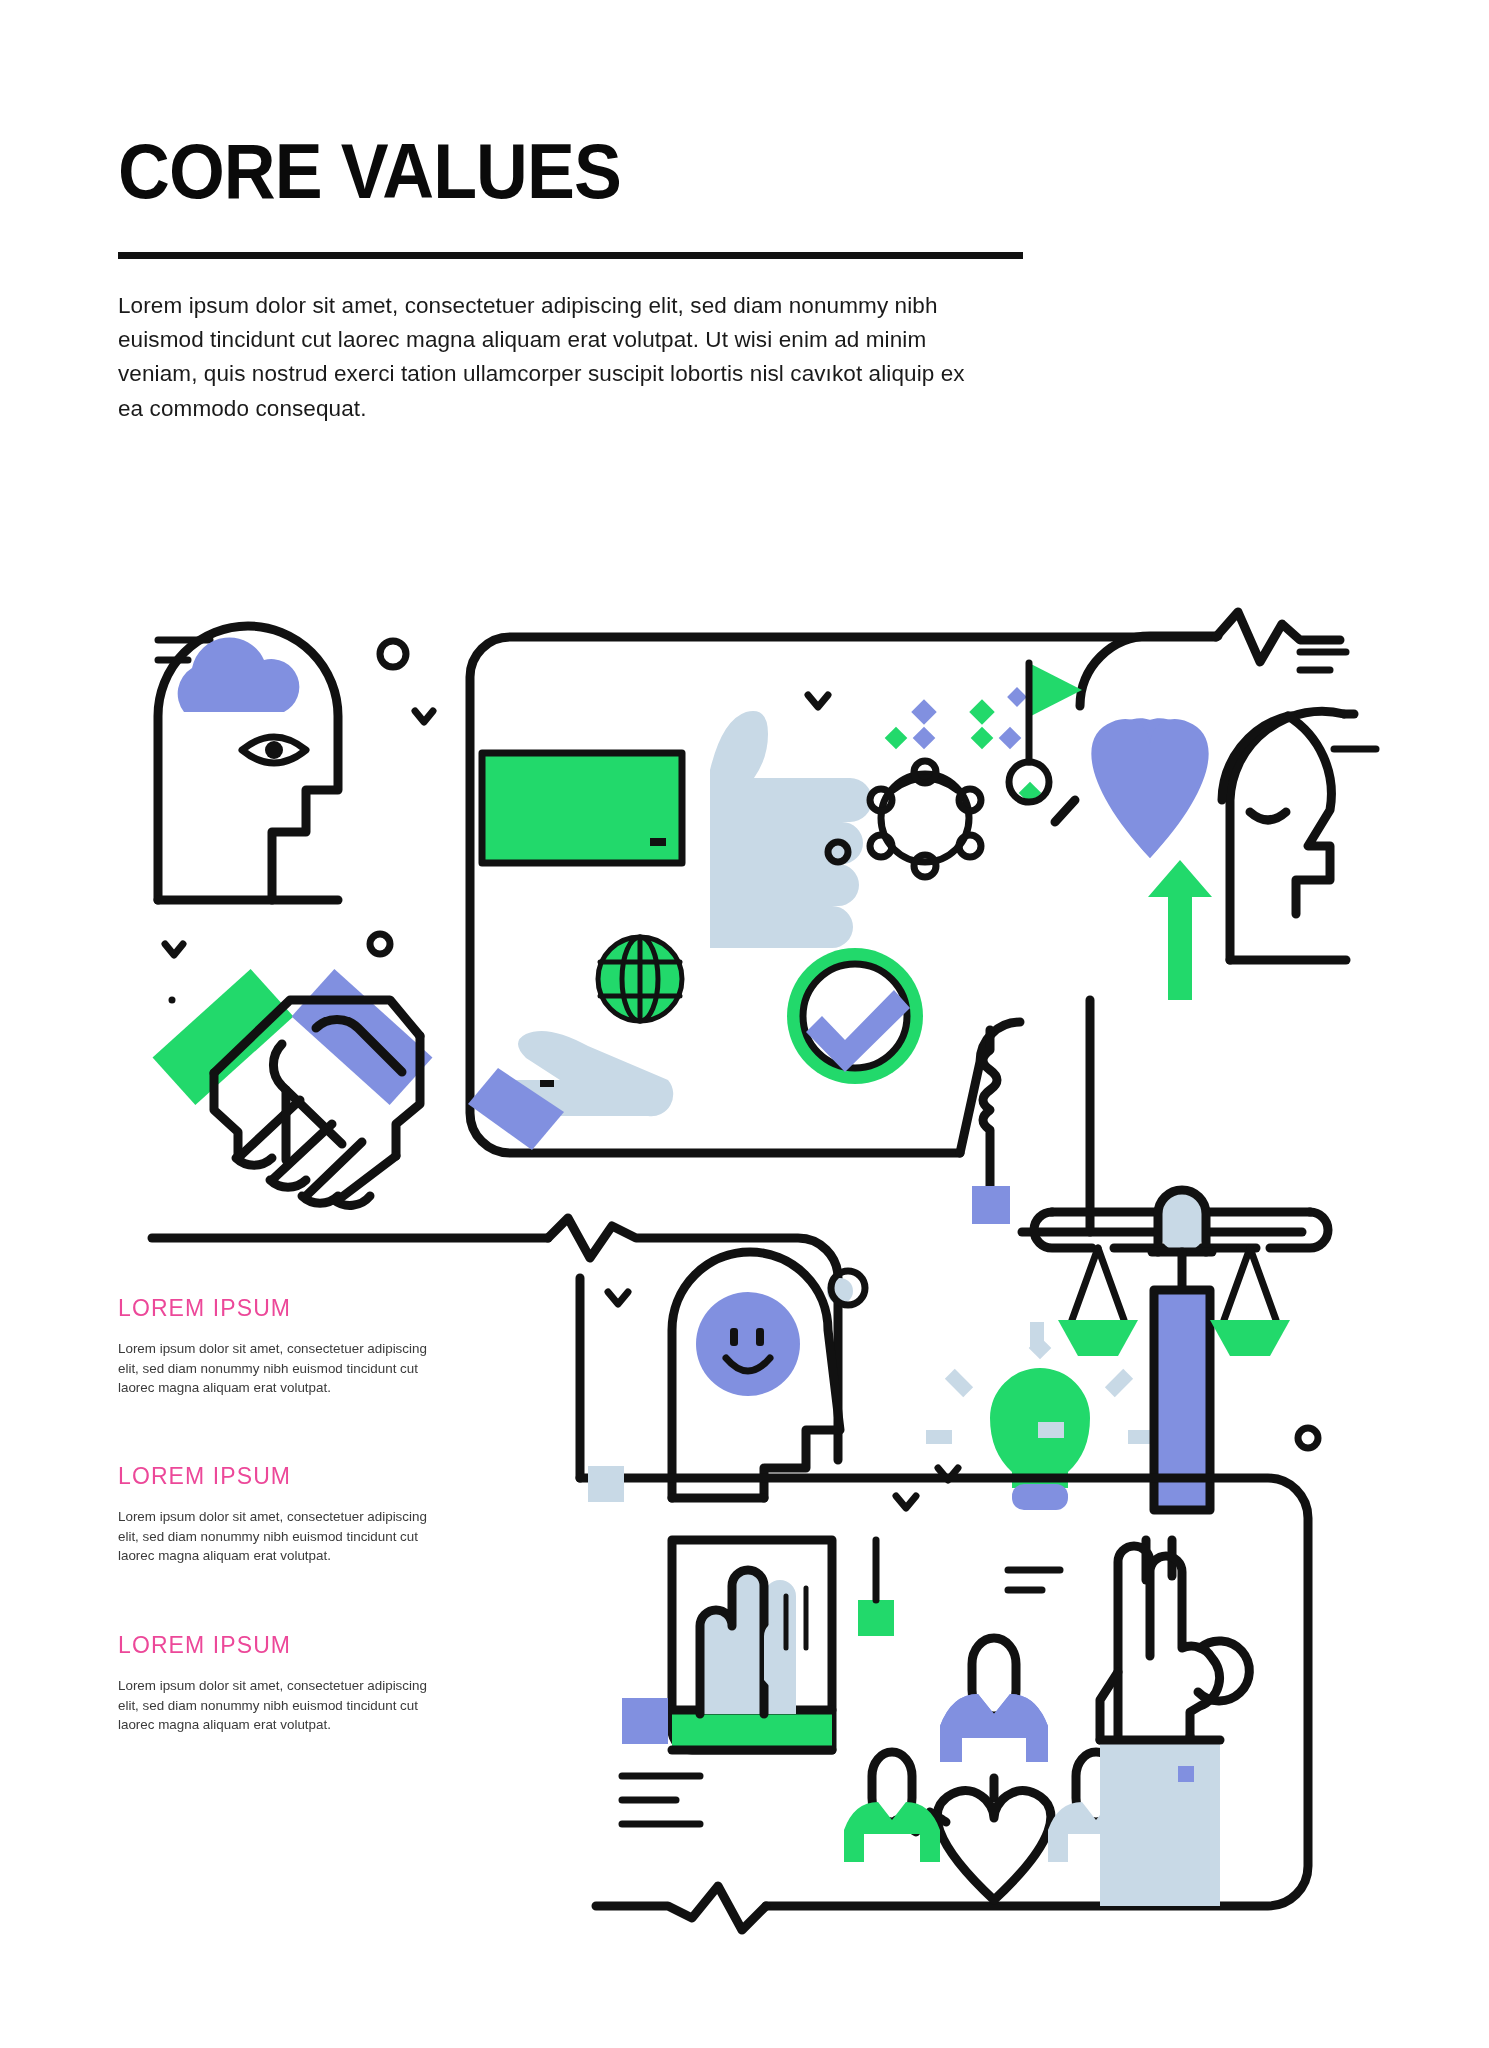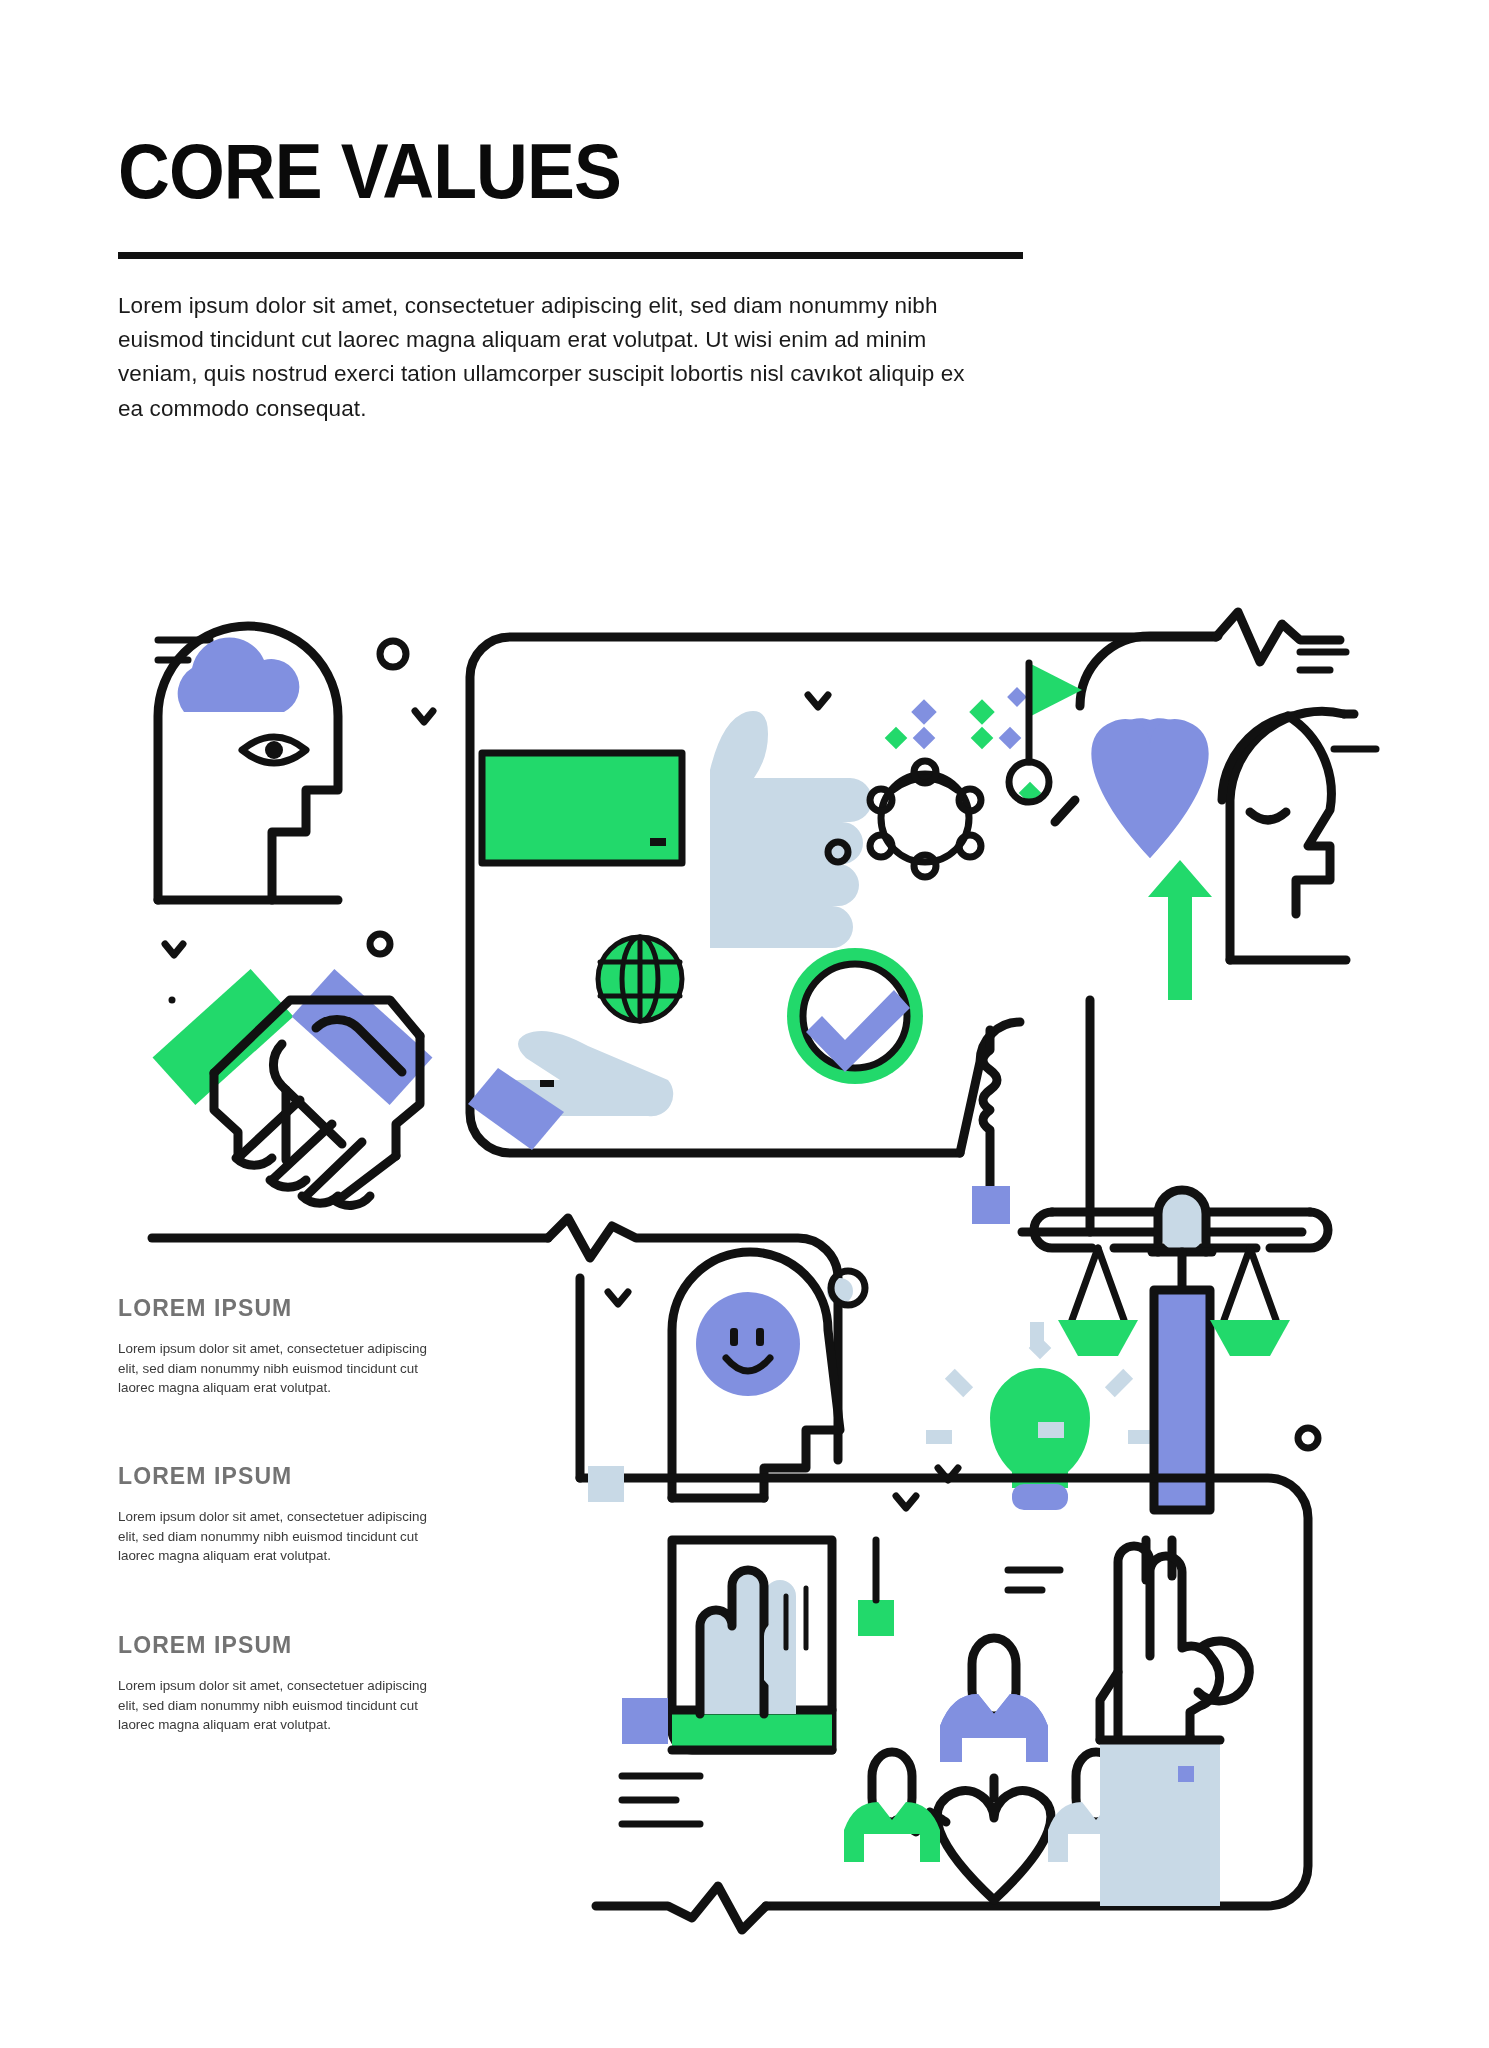--- a/index.html
+++ b/index.html
@@ -40,22 +40,22 @@
     color:#1a1a1a;
     font-weight:400;
     letter-spacing:0.1px;
   }
 
   
   .feature { position:absolute; left:118px; width:330px; }
   .feature-title {
     font-size:23px;
     letter-spacing:1.1px;
-    font-weight:700;
-    color:#737373;
+    font-weight:400;
+    color:#ec4899;
     margin-bottom:17px;
   }
   .feature-body {
     font-size:13.4px;
     line-height:1.47;
     color:#3a3a3a;
   }
   #feat-0 { top:1295px; }
   #feat-1 { top:1463px; }
   #feat-2 { top:1632px; }

